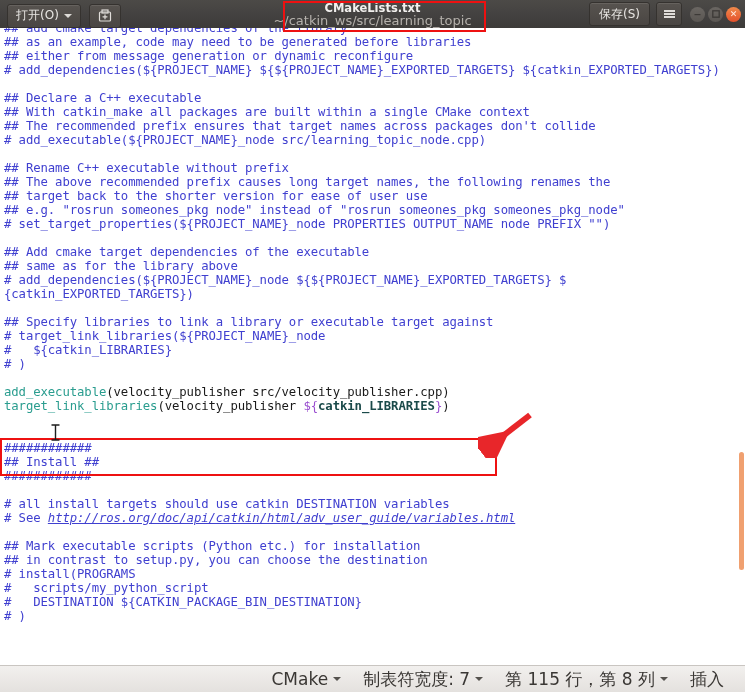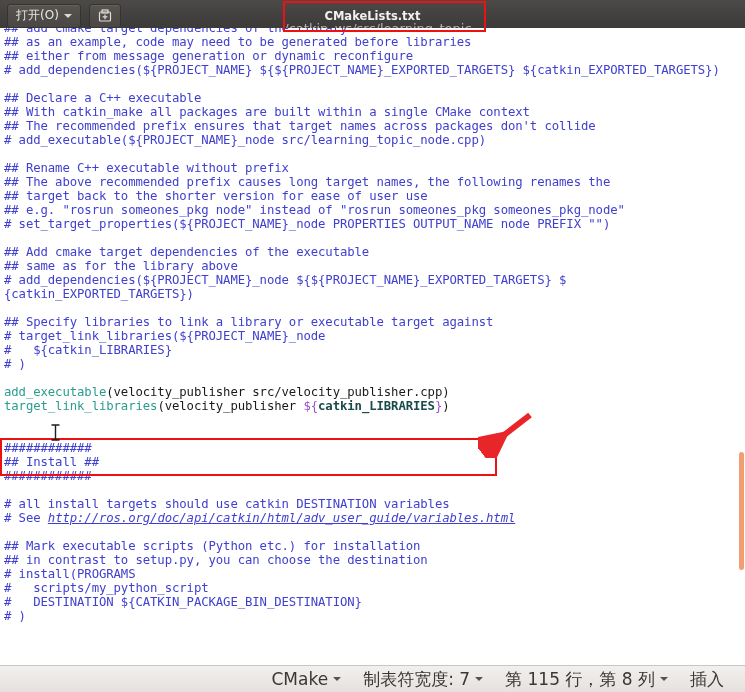--- a/index.html
+++ b/index.html
@@ -51,21 +51,21 @@
   #open-btn { margin-left: 7px; }
   #saveas-btn {
     margin-left: 8px;
     width: 30px;
     padding: 0;
     justify-content: center;
   }
   #title-wrap {
     position: absolute;
     left: 0; right: 0;
-    top: 8px;
+    top: 0;
     height: 28px;
     display: flex;
     flex-direction: column;
     align-items: center;
     justify-content: center;
     pointer-events: none;
   }
   #title-main {
     color: #f2f0ee;
     font-size: 11.5px;
@@ -248,20 +248,47 @@
       <rect x="4" y="1" width="6" height="3" fill="none" stroke="#e0ddd9" stroke-width="1.2"></rect>
       <path d="M7 5.8v4M5 7.8h4" stroke="#e0ddd9" stroke-width="1.2" stroke-linecap="round"></path>
     </svg>
   </div>
 
   <div id="title-wrap">
     <div id="title-main">CMakeLists.txt</div>
     <div id="title-sub">~/catkin_ws/src/learning_topic</div>
   </div>
 
+  <div id="tb-right">
+    <div id="save-btn">
+      <span>保存(S)</span>
+    </div>
+    <div id="menu-btn">
+      <span>
+        <span class="hamburger-line"></span>
+        <span class="hamburger-line"></span>
+        <span class="hamburger-line"></span>
+      </span>
+    </div>
+    <div style="display:flex; align-items:center; gap:3px; margin-left:2px;">
+      <div class="wbtn" id="win-min">
+        <svg width="7" height="7" viewBox="0 0 7 7">
+            <rect x="0.5" y="3" width="6" height="1.2" fill="#3d3a37"></rect>
+          </svg>
+      </div>
+      <div class="wbtn" id="win-max">
+        <svg width="8" height="8" viewBox="0 0 8 8">
+            <rect x="0.8" y="0.8" width="6.4" height="6.4" fill="none" stroke="#3d3a37" stroke-width="1.3"></rect>
+          </svg>
+      </div>
+      <div class="wbtn" id="win-close">
+        <span>✕</span>
+      </div>
+    </div>
+  </div>
 
   <div id="title-redbox"></div>
 </div>
 
 <div id="editor">
 
   <div id="code"><span class="c">## add cmake target dependencies of the library</span>
 <span class="c">## as an example, code may need to be generated before libraries</span>
 <span class="c">## either from message generation or dynamic reconfigure</span>
 <span class="c"># add_dependencies(${PROJECT_NAME} ${${PROJECT_NAME}_EXPORTED_TARGETS} ${catkin_EXPORTED_TARGETS})</span>

